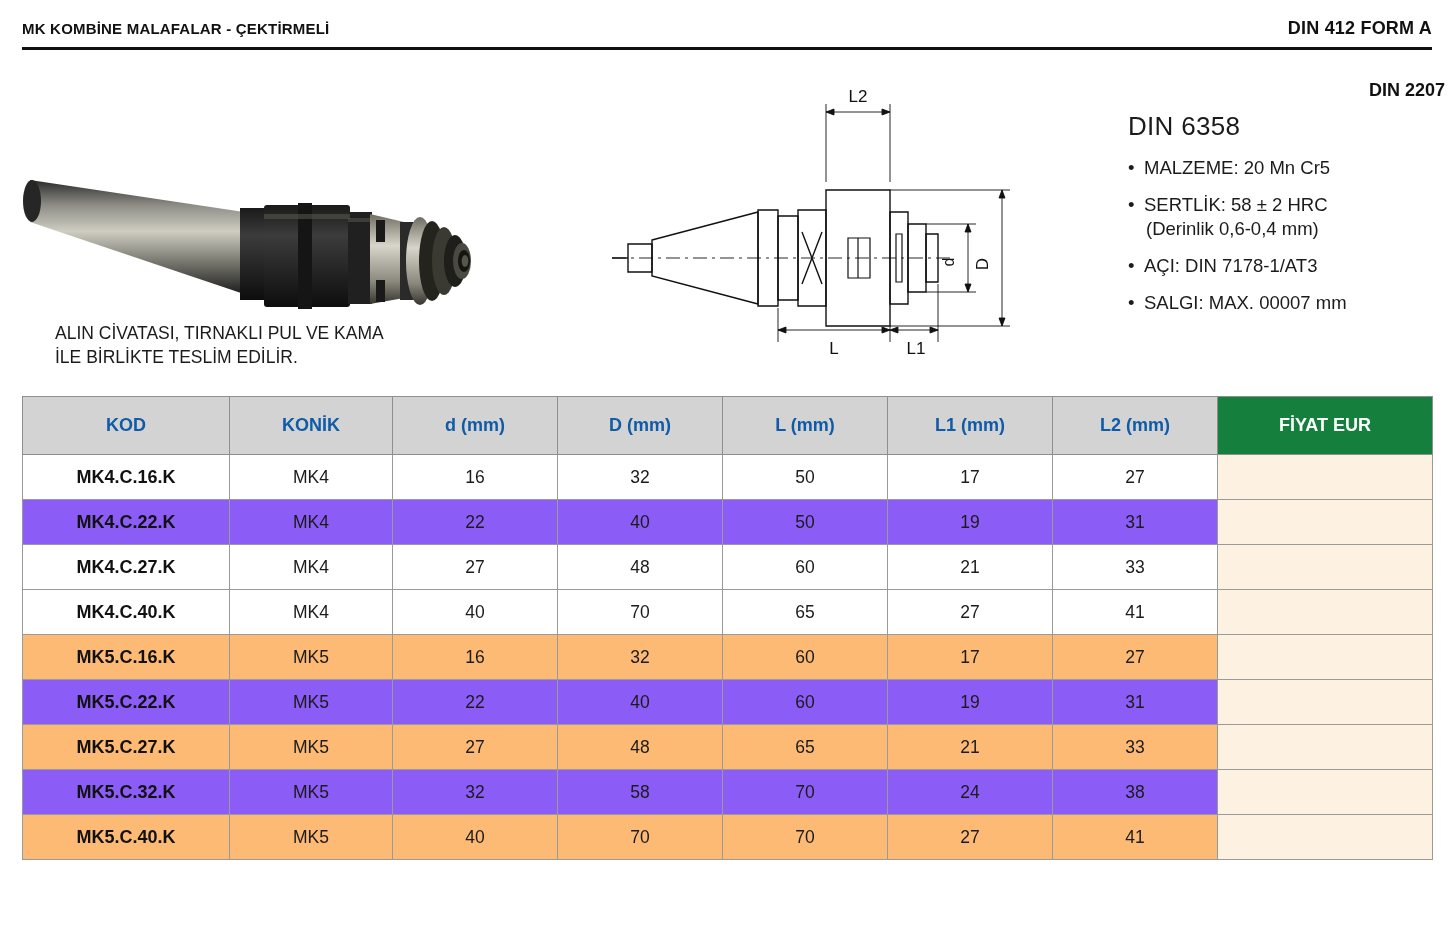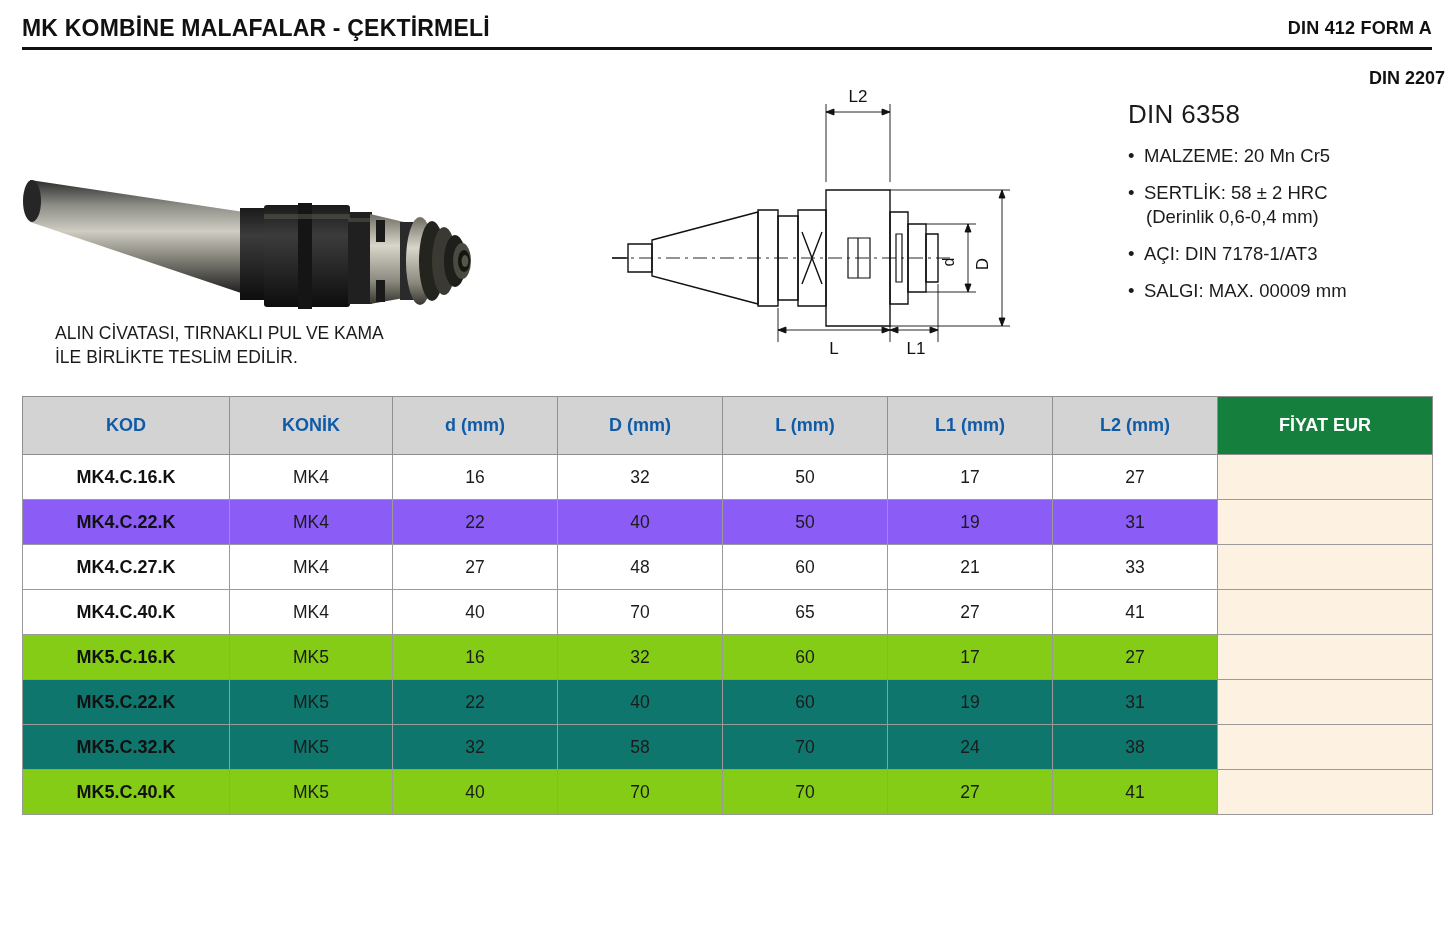--- a/index.html
+++ b/index.html
@@ -21,21 +21,21 @@
   .header {
     position: absolute;
     left: 22px; right: 22px; top: 10px;
     height: 40px;
     display: flex;
     align-items: center;
     justify-content: space-between;
     border-bottom: 3px solid #111;
   }
   .header-title {
-    font-size: 23px;
+    font-size: 15px;
     font-weight: bold;
     letter-spacing: 0.2px;
     color: #111;
   }
   .header-right {
     font-size: 18px;
     font-weight: bold;
     color: #111;
     letter-spacing: 0.2px;
   }
@@ -64,21 +64,21 @@
     left: 590px;
     top: 62px;
     width: 520px;
     height: 300px;
   }
 
   
   .specs {
     position: absolute;
     left: 1120px;
-    top: 68px;
+    top: 80px;
     width: 325px;
   }
   .spec-din2207 {
     text-align: right;
     font-size: 18px;
     font-weight: bold;
     color: #111;
     margin-bottom: 10px;
   }
   .spec-din6358 {
@@ -141,22 +141,22 @@
     font-size: 18px;
     color: #111;
   }
   table.parts td {
     font-size: 17.5px;
     color: #1b1b1b;
   }
   tr.row-a td { background: #8b5cf6; }
   tr.row-b td { background: #ffffff; }
   tr.row-a td.price, tr.row-b td.price { background: #fdf1e2; }
-  tr.tan-a td { background: #0f766e; }
-  tr.tan-b td { background: #84cc16; }
+  tr.tan-a td { background: #8b5cf6; }
+  tr.tan-b td { background: #fdba74; }
   tr.tan-a td.price, tr.tan-b td.price { background: #fdf1e2; }
 </style>
 </head>
 <body>
 
 <div class="page">
 
   <div class="header">
     <div class="header-title">MK KOMBİNE MALAFALAR - ÇEKTİRMELİ</div>
     <div class="header-right">DIN 412 FORM A</div>
@@ -305,21 +305,21 @@
         <span class="bullet">•</span>
         <span>SERTLİK: 58 ± 2 HRC</span>
         <span class="spec-sub">(Derinlik 0,6-0,4 mm)</span>
       </li>
       <li>
         <span class="bullet">•</span>
         <span>AÇI: DIN 7178-1/AT3</span>
       </li>
       <li>
         <span class="bullet">•</span>
-        <span>SALGI: MAX. 00009 mm</span>
+        <span>SALGI: MAX. 00007 mm</span>
       </li>
     </ul>
   </div>
 
   <table class="parts">
     <colgroup>
       <col style="width:207px">
         <col style="width:163px">
         <col style="width:165px">
       <col style="width:165px">
@@ -394,20 +394,30 @@
       <tr class="tan-a">
         <td class="code">MK5.C.22.K</td>
         <td>MK5</td>
         <td>22</td>
         <td>40</td>
         <td>60</td>
         <td>19</td>
         <td>31</td>
         <td class="price"></td>
       </tr>
+      <tr class="tan-b">
+        <td class="code">MK5.C.27.K</td>
+        <td>MK5</td>
+        <td>27</td>
+        <td>48</td>
+        <td>65</td>
+        <td>21</td>
+        <td>33</td>
+        <td class="price"></td>
+      </tr>
       <tr class="tan-a">
         <td class="code">MK5.C.32.K</td>
         <td>MK5</td>
         <td>32</td>
         <td>58</td>
         <td>70</td>
         <td>24</td>
         <td>38</td>
         <td class="price"></td>
       </tr>

